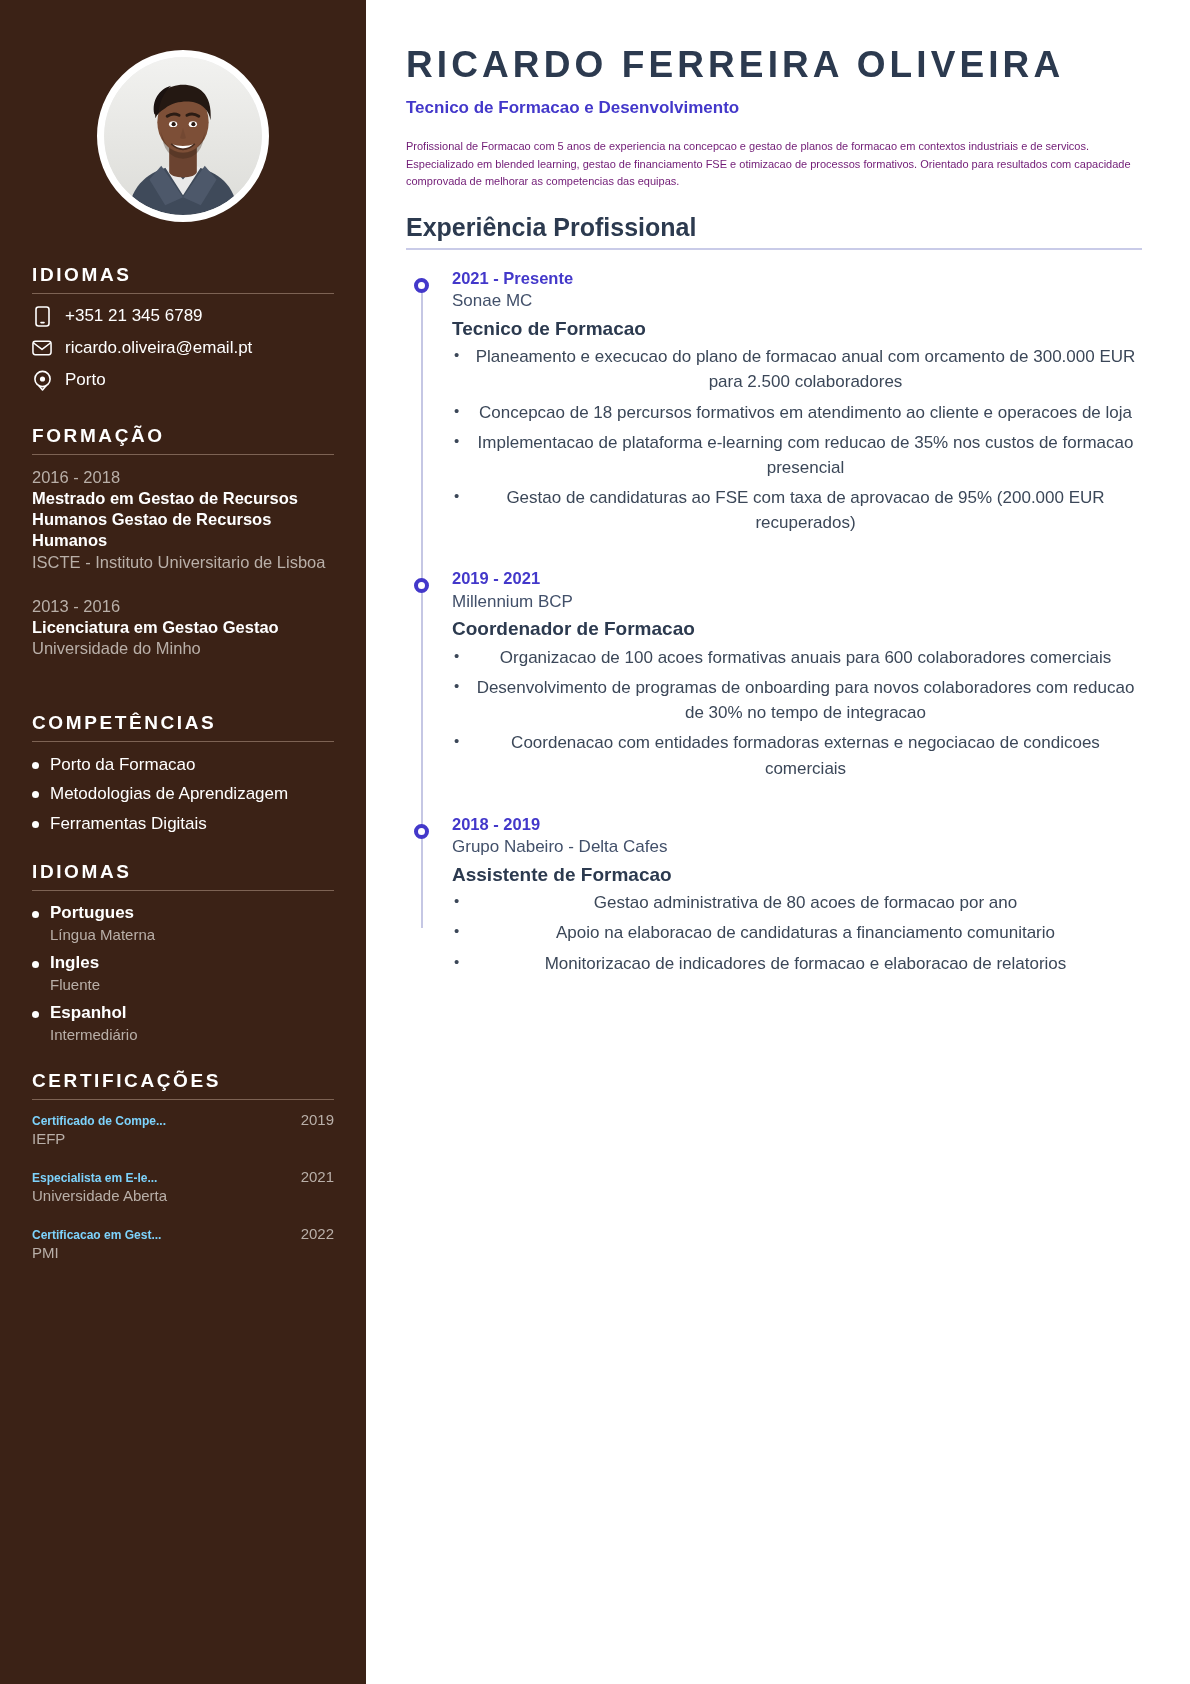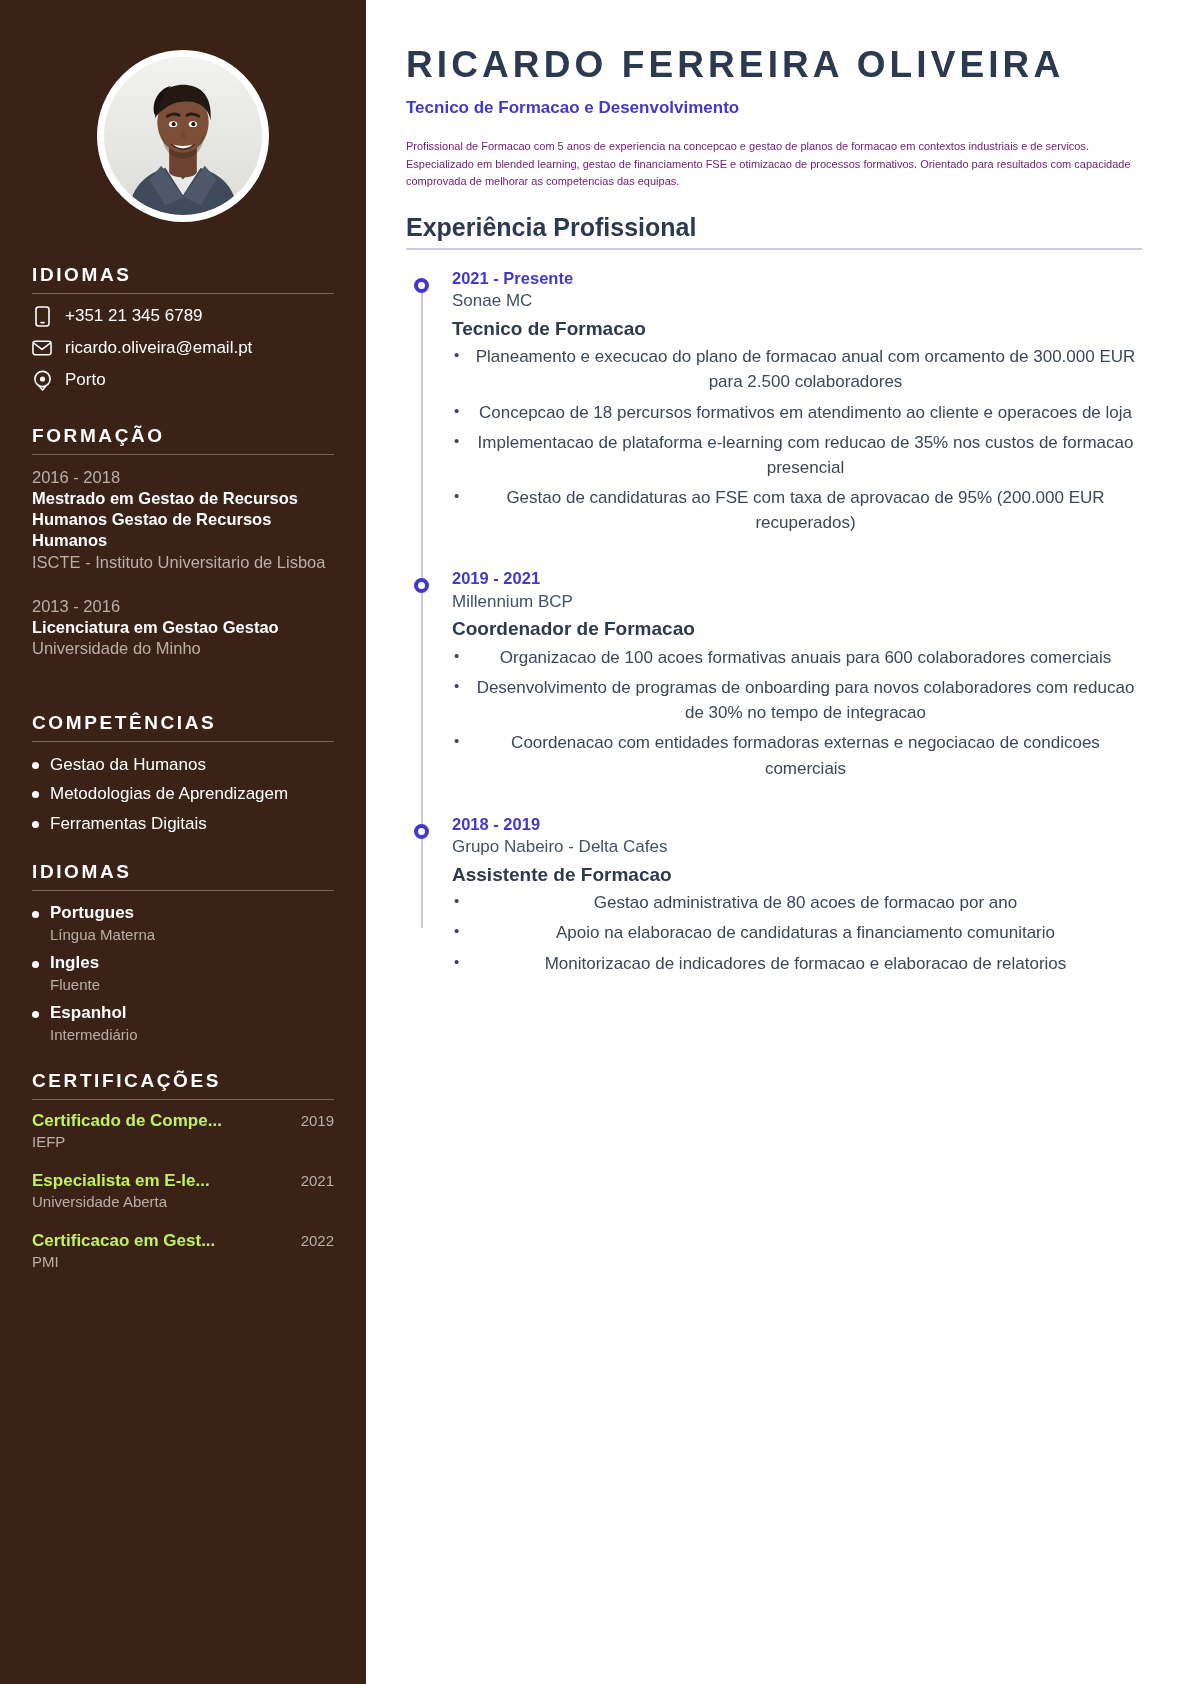--- a/index.html
+++ b/index.html
@@ -88,21 +88,21 @@
     margin-top: 9px;
   }
   .skill-txt { font-size: 17px; color: #ffffff; line-height: 1.45; }
   .lang-name { font-size: 17px; font-weight: bold; color: #ffffff; line-height: 1.3; }
   .lang-level { font-size: 15px; color: #b9afa8; line-height: 1.4; }
   .lang-li { margin-bottom: 7px; }
 
   .cert-item { margin-bottom: 19px; }
   .cert-top { display: flex; align-items: baseline; gap: 10px; }
   .cert-name {
-    font-size: 17px; font-weight: bold; color: #bef264;
+    font-size: 12px; font-weight: bold; color: #7dd3fc;
     white-space: nowrap; overflow: hidden; text-overflow: ellipsis;
     max-width: 212px;
     text-align: right;
   }
   .cert-year { font-size: 15px; color: #b9afa8; margin-left: auto; }
   .cert-issuer { font-size: 15px; color: #b9afa8; line-height: 1.4; }
 
   .gap-24 { height: 24px; }
   .gap-30 { height: 30px; }
   .gap-18 { height: 18px; }
@@ -294,21 +294,21 @@
     </section>
 
     <div class="gap-30"></div>
 
     <section class="side-section">
       <div class="side-h">COMPETÊNCIAS</div>
       <div class="side-rule"></div>
 
       <div class="skill-li">
         <span class="bul"></span>
-        <span class="skill-txt">Gestao da Humanos</span>
+        <span class="skill-txt">Porto da Formacao</span>
       </div>
       <div class="skill-li">
         <span class="bul"></span>
         <span class="skill-txt">Metodologias de Aprendizagem</span>
       </div>
       <div class="skill-li">
         <span class="bul"></span>
         <span class="skill-txt">Ferramentas Digitais</span>
       </div>
     </section>

